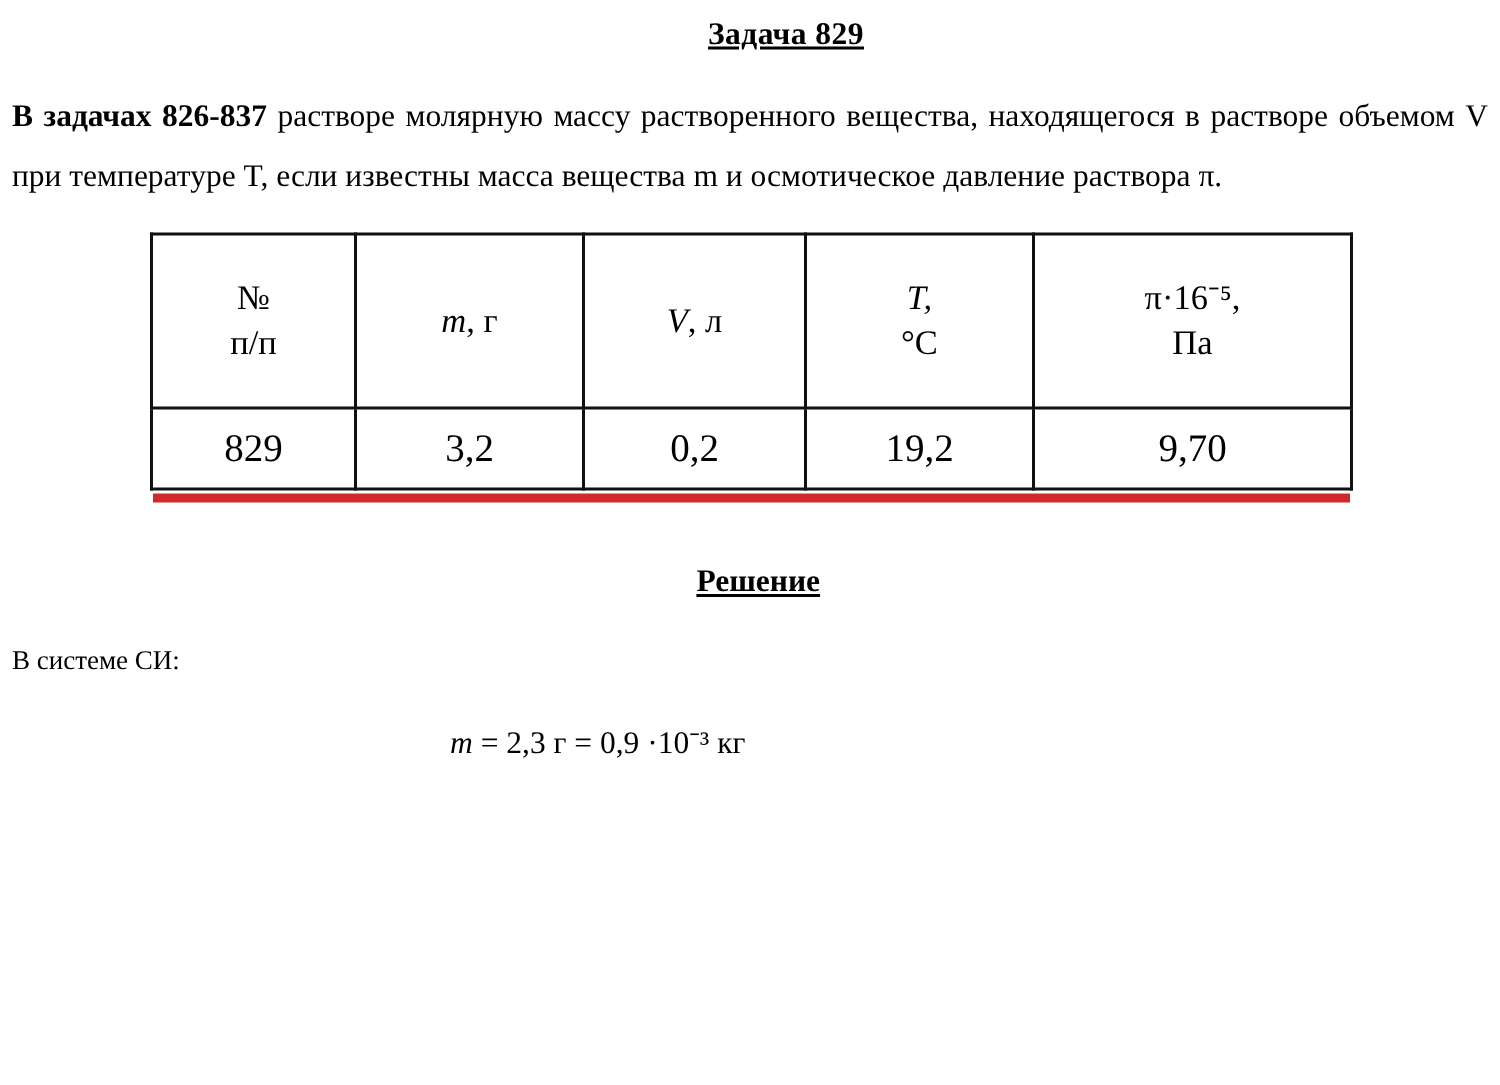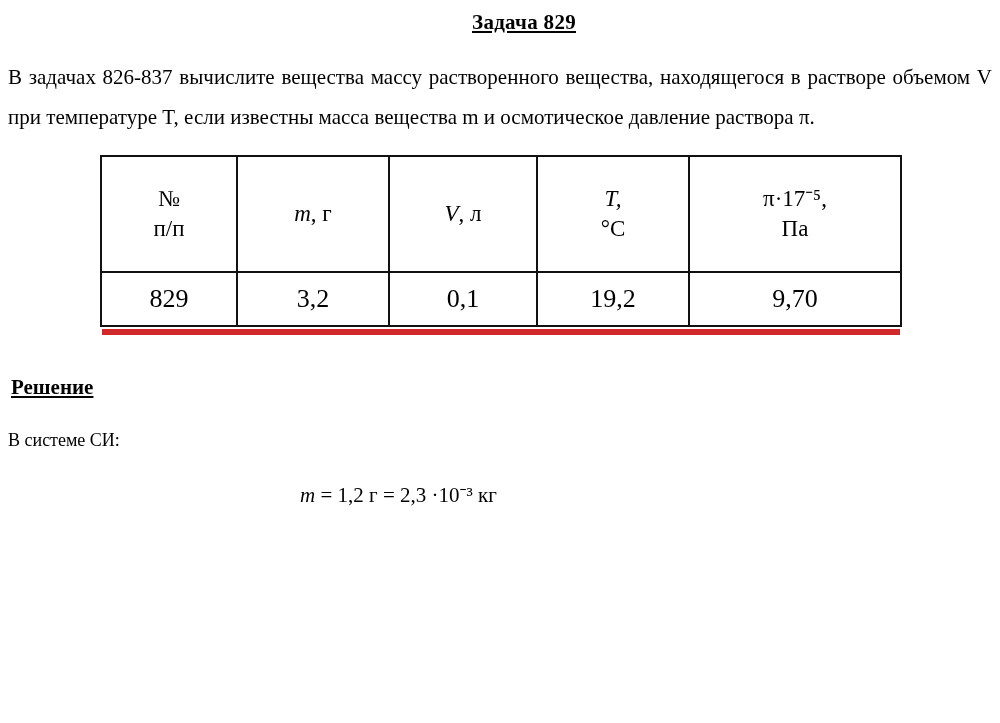--- a/index.html
+++ b/index.html
@@ -34,21 +34,21 @@
 
   
   .intro {
     margin: 22px 8px 0 8px;
     font-size: 21px;
     line-height: 40px;
     text-align: justify;
     text-justify: inter-word;
   }
   .intro .lead {
-    font-weight: normal;
+    font-weight: bold;
   }
 
   
   .table-wrap {
     position: relative;
     margin: 18px auto 0 auto;
     width: 800px;
   }
   table.data {
     border-collapse: collapse;
@@ -83,20 +83,21 @@
     position: absolute;
     left: 2px;
     bottom: -8px;
     width: 798px;
     height: 6px;
     background: #d1292b;
   }
 
   
   .section-heading {
+    text-align: center;
     font-weight: bold;
     font-size: 21px;
     text-decoration: underline;
     margin: 48px 0 0 11px;
   }
 
   
   .si-line {
     margin: 30px 0 0 8px;
     font-size: 18px;
@@ -115,21 +116,21 @@
     font-style: italic;
   }
 </style>
 </head>
 <body>
 
 <div class="page">
 
   <div class="doc-title">Задача 829</div>
 
-  <p class="intro"><span class="lead">В задачах 826-837</span><span> вычислите вещества массу растворенного вещества, находящегося в растворе объемом V при температуре T, если известны масса вещества m и осмотическое давление раствора π.</span></p>
+  <p class="intro"><span class="lead">В задачах 826-837</span><span> растворе молярную массу растворенного вещества, находящегося в растворе объемом V при температуре T, если известны масса вещества m и осмотическое давление раствора π.</span></p>
 
   <div class="table-wrap">
     <table class="data">
       <colgroup>
         <col class="col1">
           <col class="col2">
           <col class="col3">
           <col class="col4">
           <col class="col5">
       </colgroup>
@@ -143,37 +144,37 @@
             <span class="ital">m</span><span>, г</span>
           </td>
           <td>
             <span class="ital">V</span><span>, л</span>
           </td>
           <td>
             <div class="ital">T,</div>
             <div>°C</div>
           </td>
           <td>
-            <div>π·17⁻⁵,</div>
+            <div>π·16⁻⁵,</div>
             <div>Па</div>
           </td>
         </tr>
         <tr class="body">
           <td>829</td>
           <td>3,2</td>
-          <td>0,1</td>
+          <td>0,2</td>
           <td>19,2</td>
           <td>9,70</td>
         </tr>
       </tbody>
     </table>
     <div class="redline"></div>
   </div>
 
   <div class="section-heading">Решение</div>
 
   <div class="si-line">В системе СИ:</div>
 
   <div class="formulas">
-    <div class="row"><span class="sym">m</span><span>  = 1,2 г  = 2,3 ·10⁻³  кг</span></div>
+    <div class="row"><span class="sym">m</span><span>  = 2,3 г  = 0,9 ·10⁻³  кг</span></div>
   </div>
 
 </div>
 
 </body></html>

